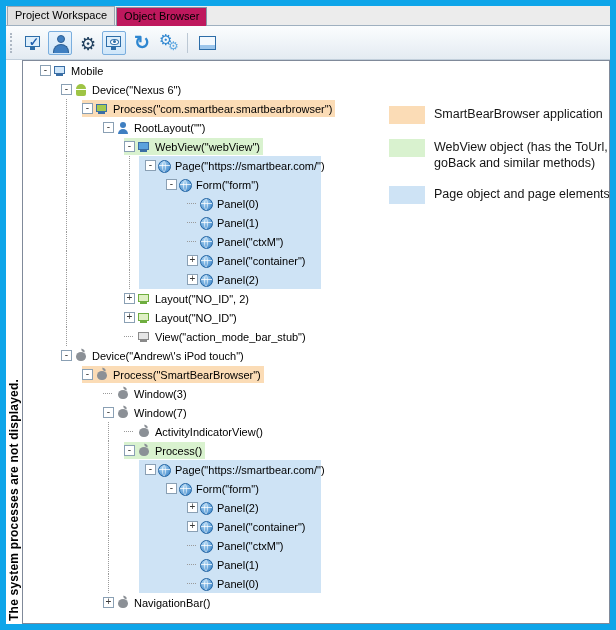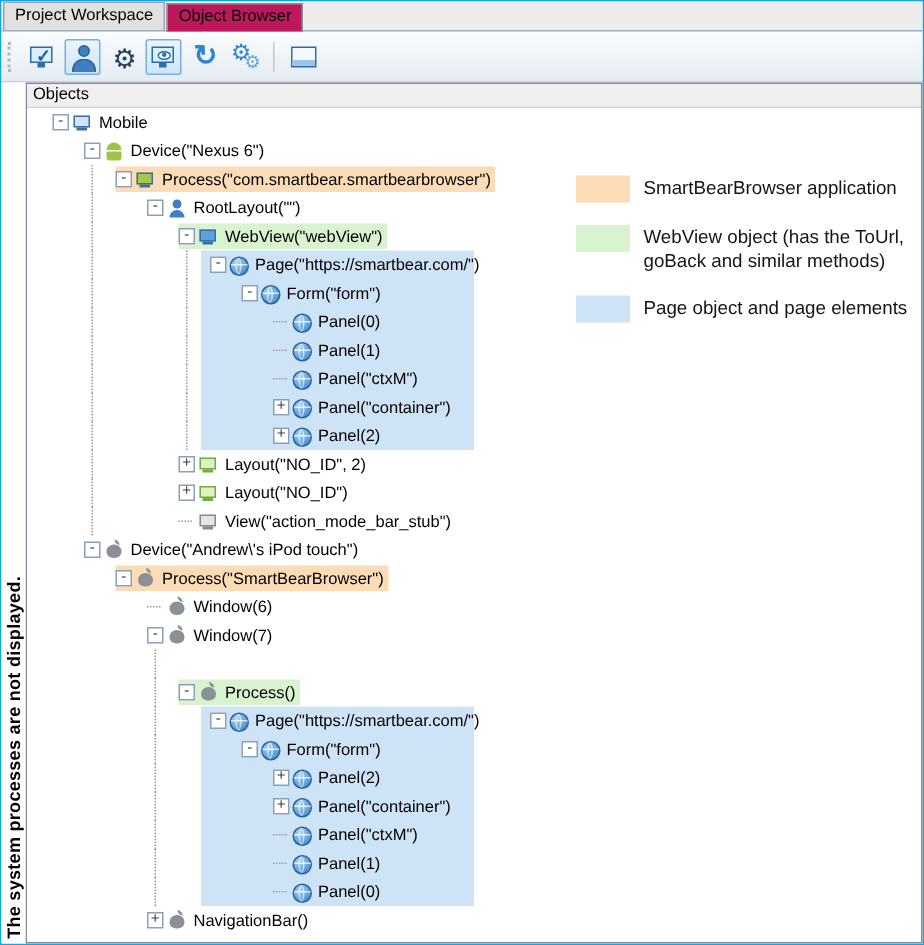--- a/index.html
+++ b/index.html
@@ -1,17 +1,17 @@
 <!DOCTYPE html>
 <html><head>
 <meta charset="utf-8">
 <style>
   html,body{margin:0;padding:0;background:#fff;}
   body{width:616px;height:630px;font-family:"Liberation Sans",sans-serif;overflow:hidden;}
-  .window{width:616px;height:630px;box-sizing:border-box;border:1px solid #0ea5e9;display:flex;flex-direction:column;background:#fff;}
+  .window{width:616px;height:630px;box-sizing:border-box;border:6px solid #0ea5e9;display:flex;flex-direction:column;background:#fff;}
 
   
   .tabbar{height:19px;background:#ececec;display:flex;align-items:flex-end;padding-left:1px;border-bottom:1px solid #9fb0c0;position:relative;z-index:3;flex:none;}
   .tab{font-size:11px;padding:2px 7px 3px;border:1px solid #9aa6b2;border-bottom:none;background:#e1e1e1;margin-right:1px;height:13px;line-height:13px;color:#000;cursor:default;}
   .tab.active{background:#be185d;margin-bottom:-1px;border-color:#8796a6;z-index:4;position:relative;}
 
   
   .toolbar{height:33px;background:linear-gradient(#fbfdfe,#e4ebf2);border-bottom:1px solid #c2cfdb;display:flex;align-items:center;padding:0 3px;gap:3px;flex:none;}
   .grip{width:3px;height:20px;border-left:2px dotted #aeb8c4;margin:0 3px 0 1px;}
   .sep{width:1px;height:20px;background:#bcc8d4;margin:0 4px;}
@@ -131,21 +131,20 @@
           <i class="i-winbar"></i>
         </span>
       </button>
     </div>
 
   <div class="main">
     <div class="vstrip">
       <span class="vnote">The system processes are not displayed.</span>
     </div>
     <div class="panel">
-      <div class="phead">Objects</div>
       <div class="tree">
           <div class="blk" style="top: 95px; height: 133px;"></div>
           <div class="blk" style="top: 399px; height: 133px;"></div>
           <div class="row">
             <span class="grp">
               <span class="tg">-</span>
               <span class="ti ti-monitor"></span>
               <span class="lbl">Mobile</span>
             </span>
           </div>
@@ -332,38 +331,43 @@
               <span class="lbl">Process("SmartBearBrowser")</span>
             </span>
           </div>
           <div class="row">
             <span class="sp"></span>
             <span class="sp"></span>
             <span class="sp"></span>
             <span class="grp">
               <span class="tg leaf"></span>
               <span class="ti ti-apple"></span>
-              <span class="lbl">Window(6)</span>
+              <span class="lbl">Window(3)</span>
             </span>
           </div>
           <div class="row">
             <span class="sp"></span>
             <span class="sp"></span>
             <span class="sp"></span>
             <span class="grp">
               <span class="tg">-</span>
               <span class="ti ti-apple"></span>
               <span class="lbl">Window(7)</span>
             </span>
           </div>
           <div class="row">
             <span class="sp"></span>
             <span class="sp"></span>
             <span class="sp"></span>
             <span class="sp g"></span>
+            <span class="grp">
+              <span class="tg leaf"></span>
+              <span class="ti ti-apple"></span>
+              <span class="lbl">ActivityIndicatorView()</span>
+            </span>
           </div>
           <div class="row">
             <span class="sp"></span>
             <span class="sp"></span>
             <span class="sp"></span>
             <span class="sp g"></span>
             <span class="grp hl-green">
               <span class="tg">-</span>
               <span class="ti ti-apple"></span>
               <span class="lbl">Process()</span>

